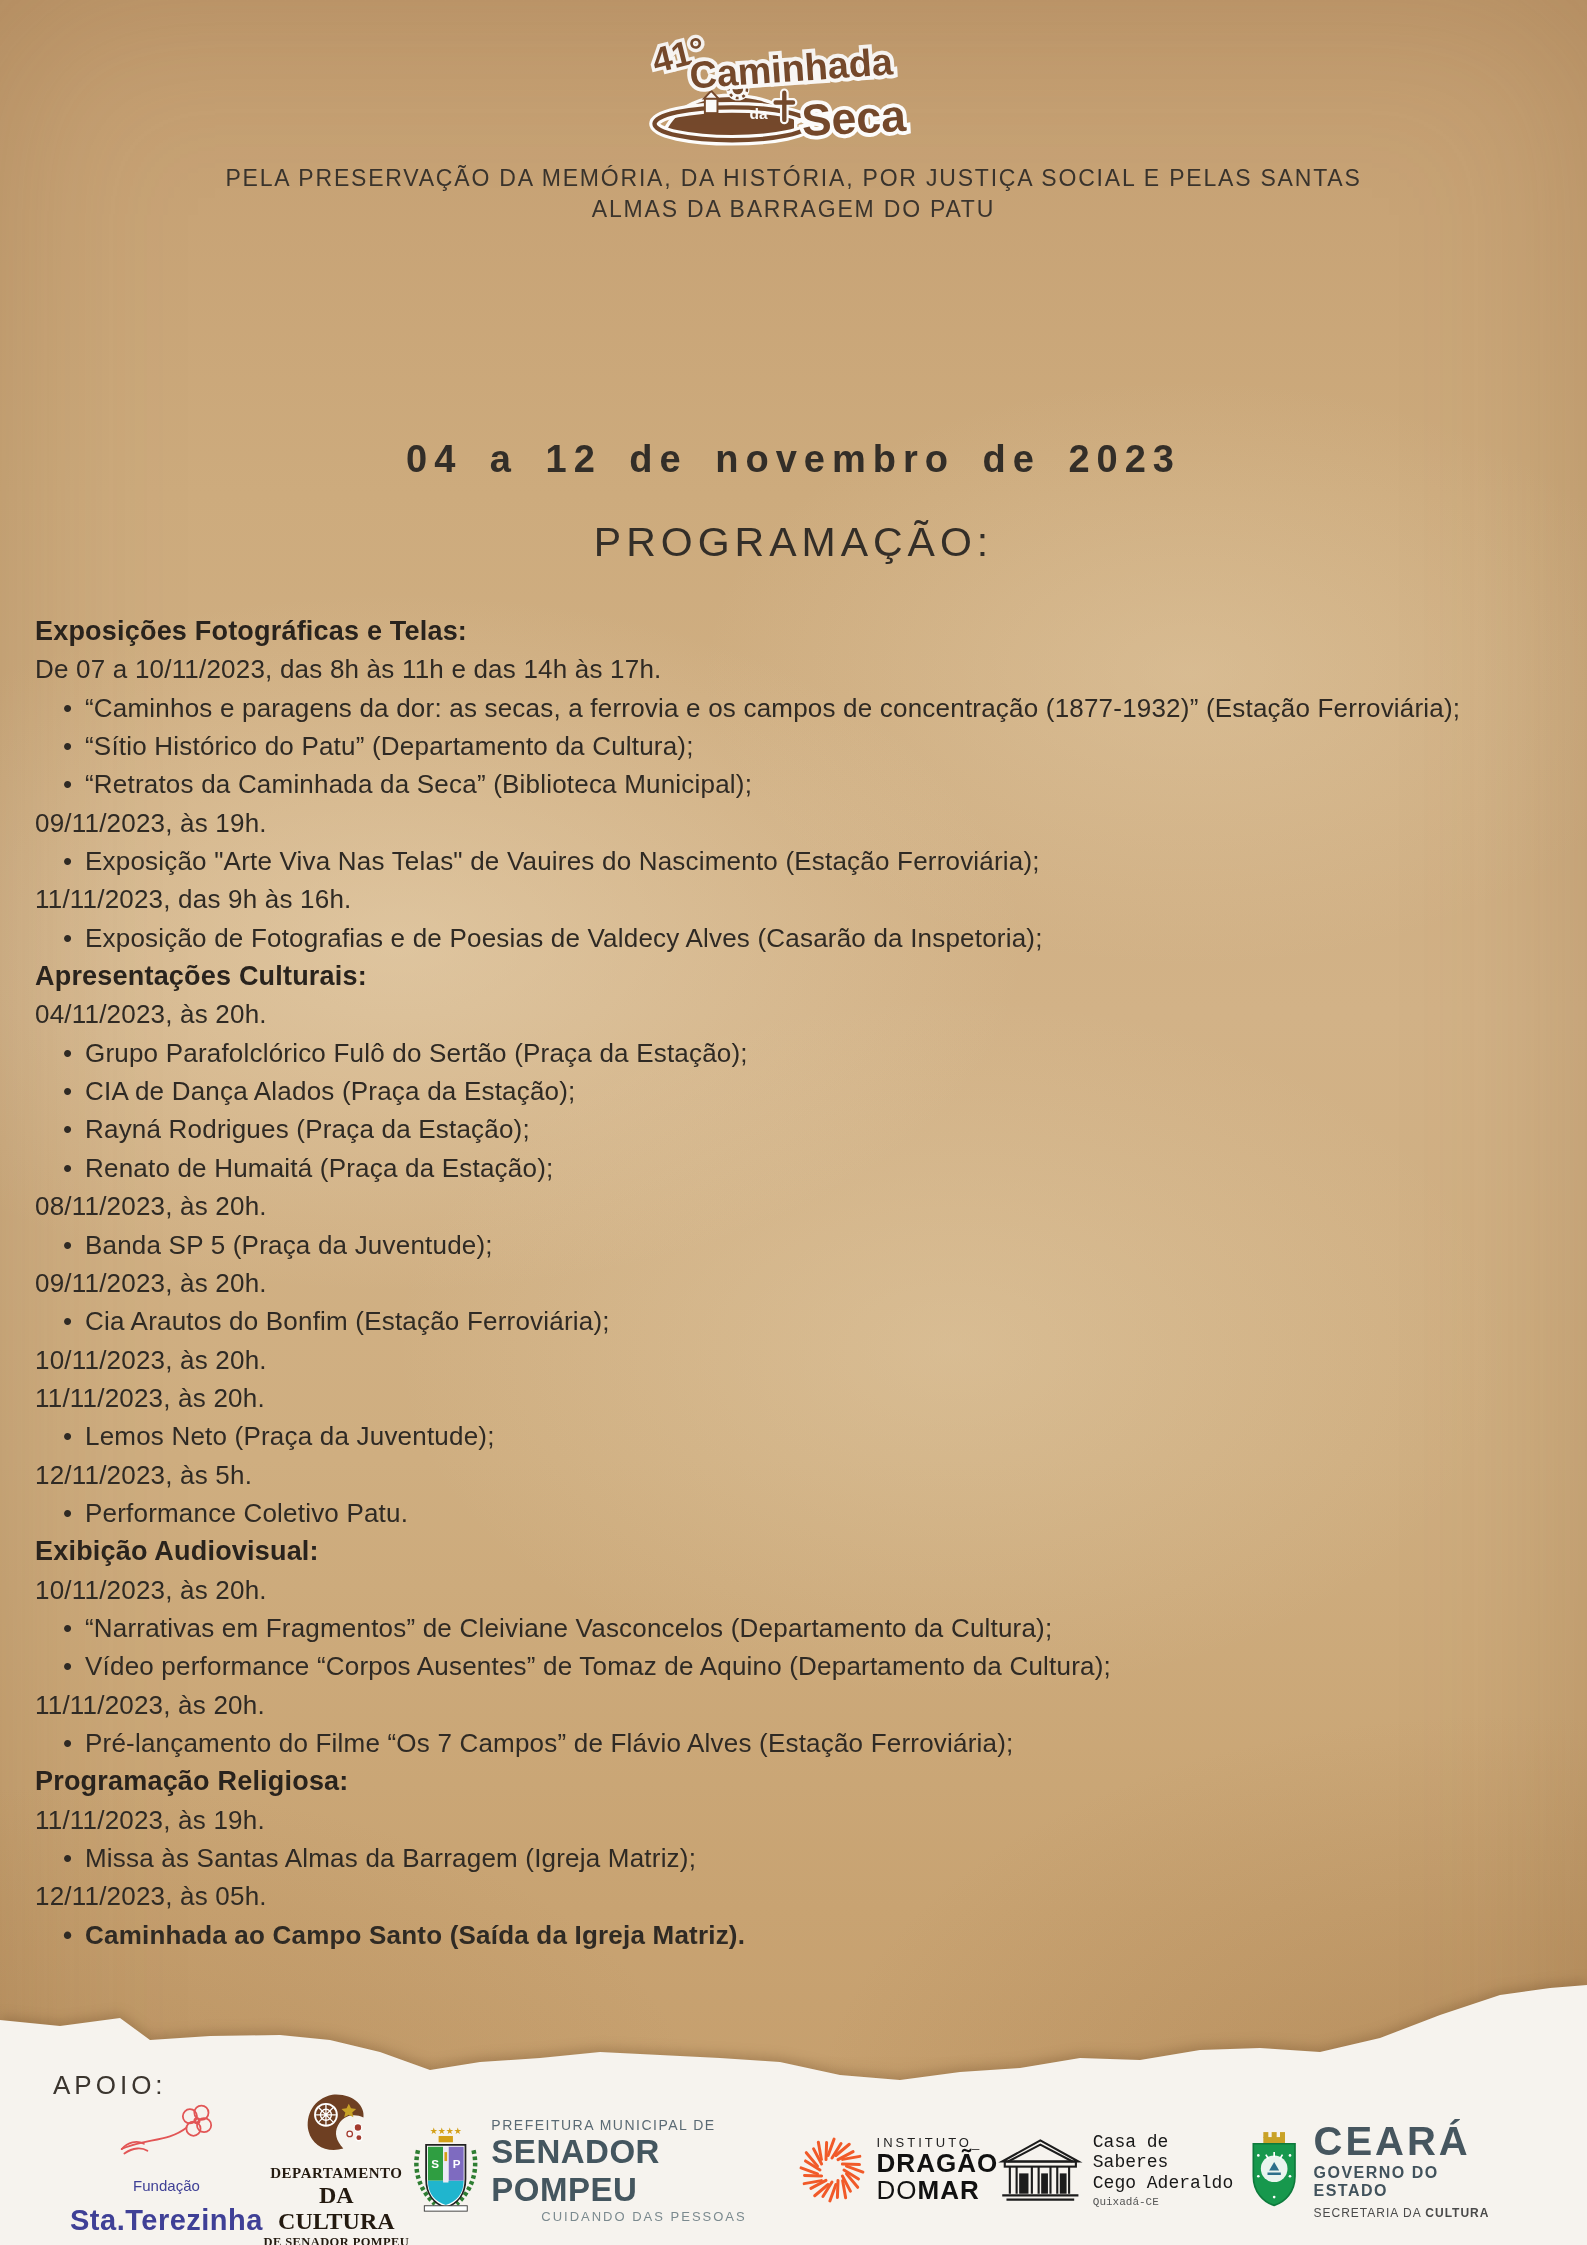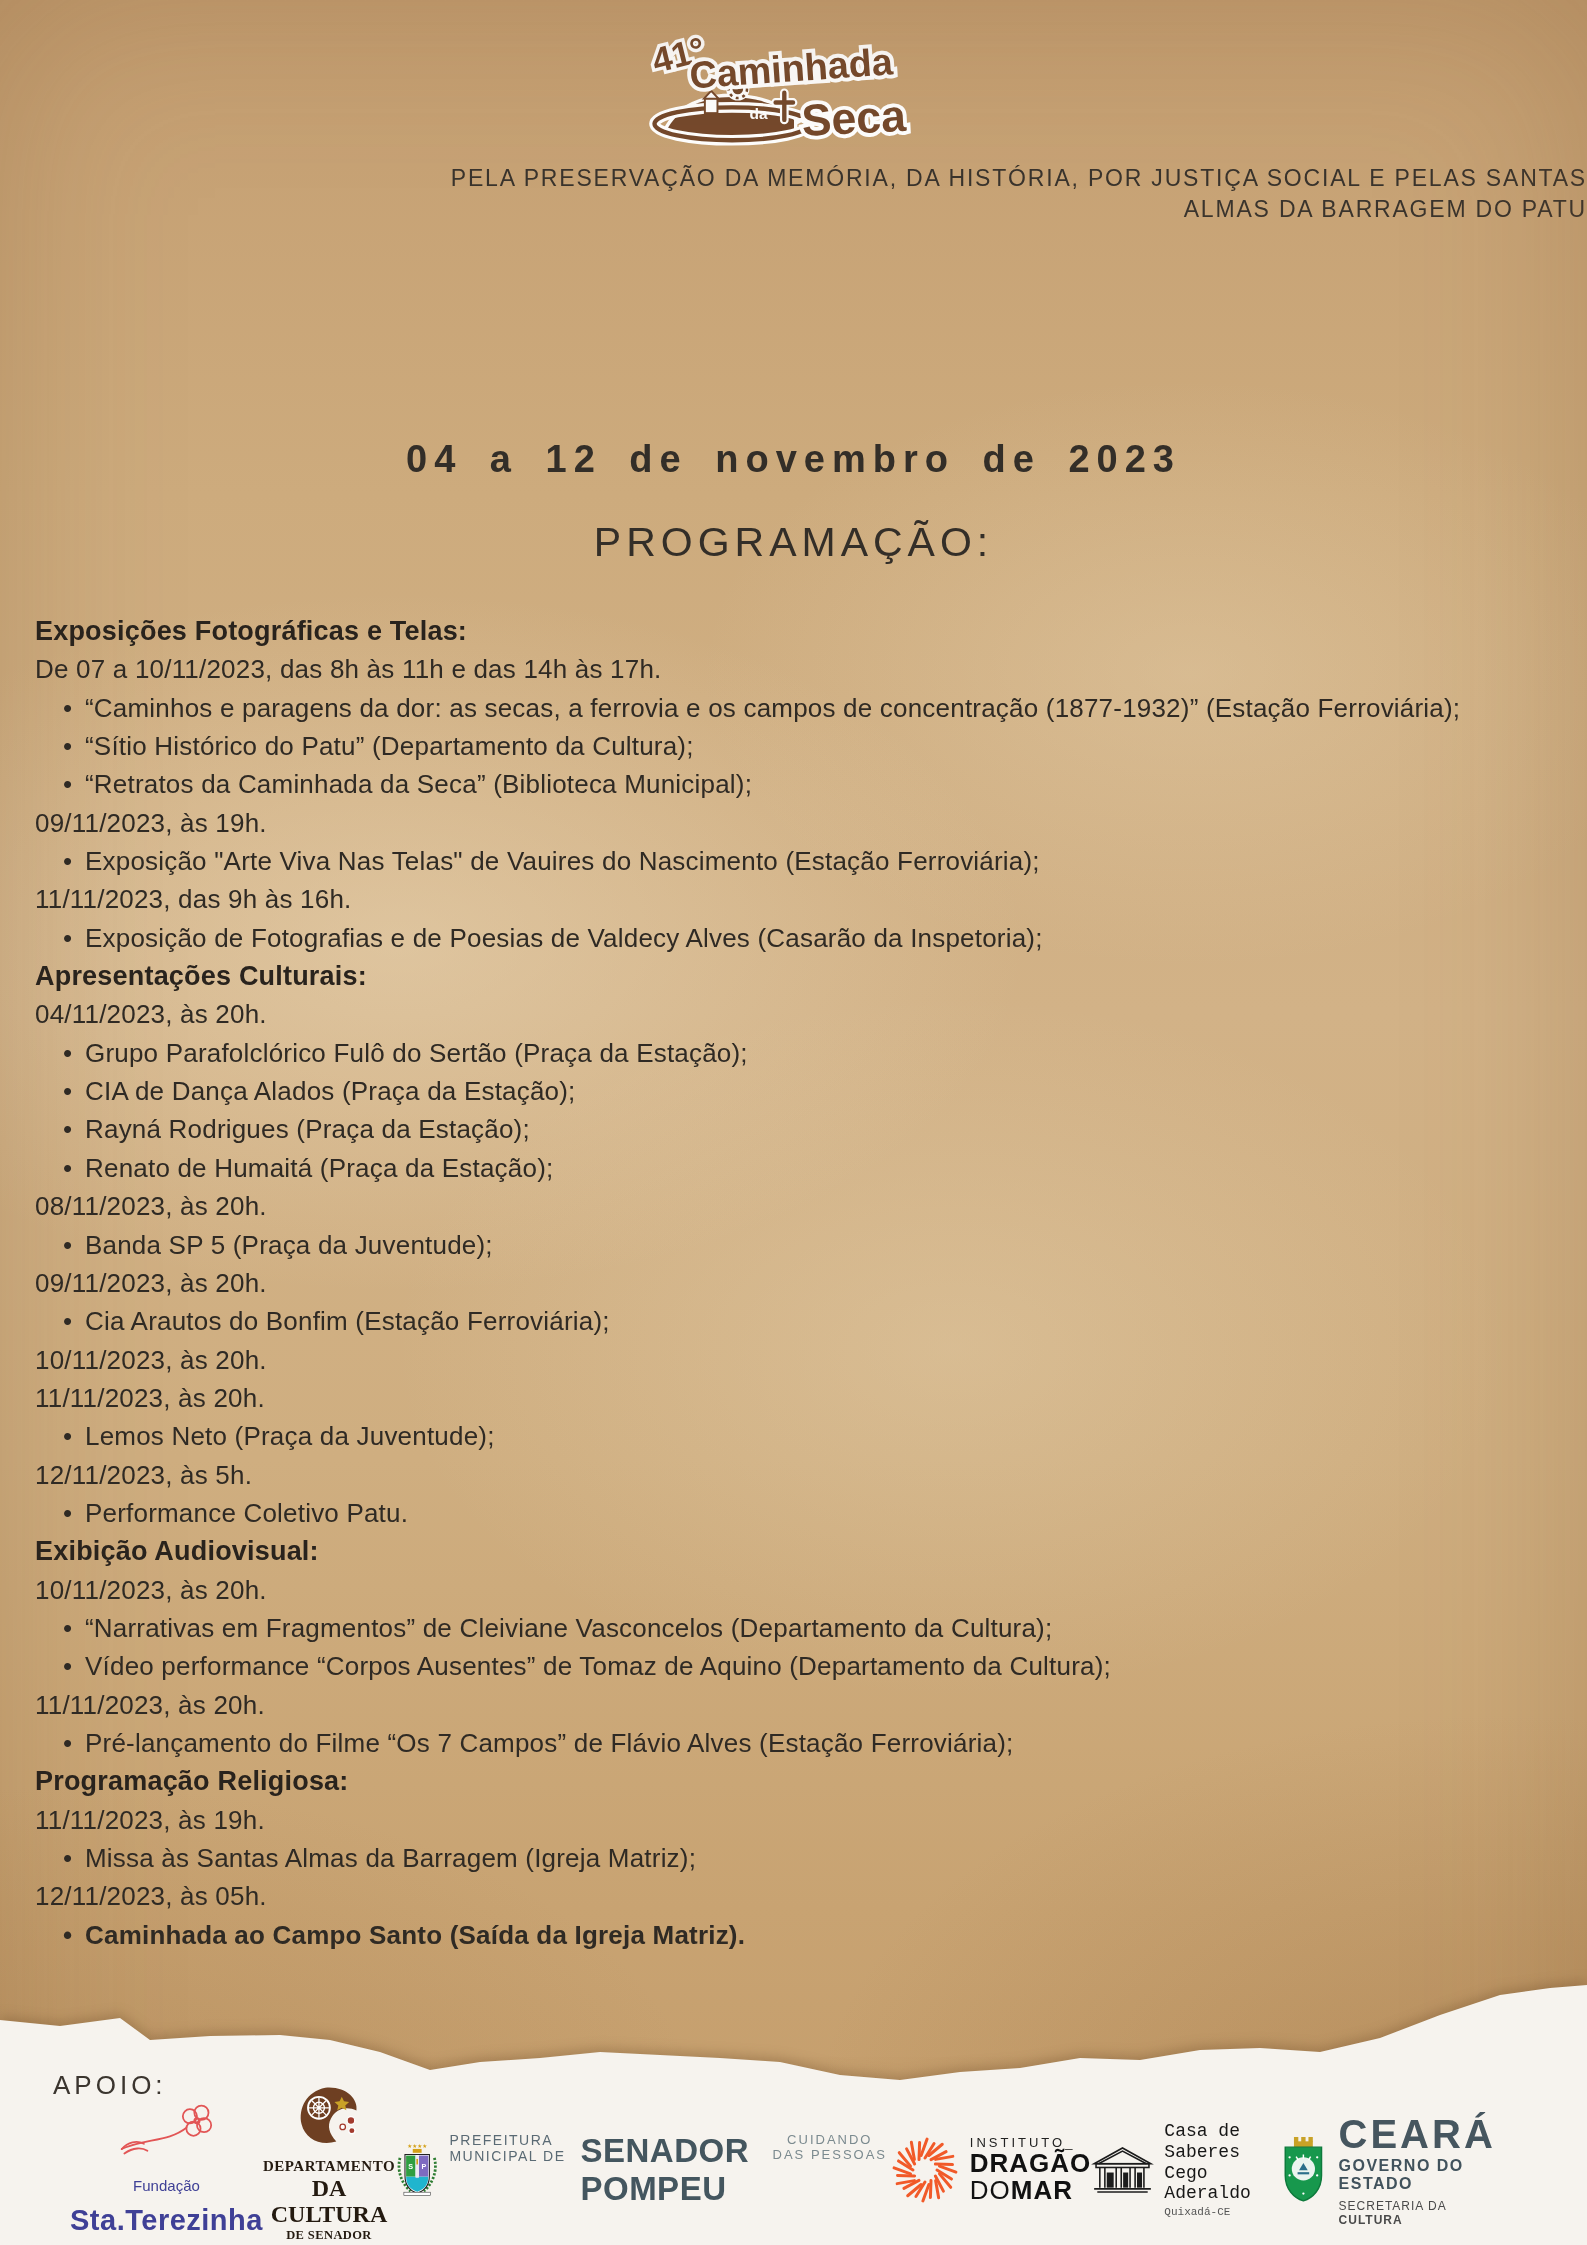--- a/index.html
+++ b/index.html
@@ -17,21 +17,21 @@
       radial-gradient(900px 500px at 25% 42%, rgba(238,220,188,.45), rgba(238,220,188,0) 70%),
       radial-gradient(700px 420px at 75% 30%, rgba(233,213,178,.35), transparent 70%),
       radial-gradient(800px 500px at 60% 60%, rgba(236,219,186,.30), transparent 70%),
       radial-gradient(1000px 600px at 95% 95%, rgba(146,100,52,.30), transparent 70%),
       radial-gradient(900px 500px at 5% 95%, rgba(150,105,58,.22), transparent 70%),
       linear-gradient(180deg, var(--paper_top) 0%, #cdab7d 22%, var(--paper_mid) 45%, #cfae80 65%, #c8a372 85%, var(--paper_bottom) 100%);
   }
   .poster::after{content:"";position:absolute;inset:0;pointer-events:none;
     box-shadow:inset 0 0 180px rgba(120,80,40,.25);}
   .event-logo{position:absolute;top:22px;left:50%;transform:translateX(-50%);}
-  .tagline{position:absolute;top:163px;left:0;width:100%;text-align:right;
+  .tagline{position:absolute;top:163px;left:0;width:100%;text-align:center;
     font-size:23px;line-height:31px;letter-spacing:1.8px;color:#3a342d;}
   .main-title{position:absolute;top:250px;left:0;width:100%;text-align:center;
     font-size:62px;line-height:67px;font-weight:bold;letter-spacing:13px;
     word-spacing:16px;color:var(--title_brown);}
   .date-range{position:absolute;top:438px;left:0;width:100%;text-align:center;
     font-size:38px;font-weight:bold;letter-spacing:7px;word-spacing:10px;color:#332e28;}
   .program-label{position:absolute;top:519px;left:0;width:100%;text-align:center;
     font-size:41px;letter-spacing:5px;color:#332e28;}
   .program{position:absolute;top:612px;left:35px;right:28px;z-index:2;}
   .pline{font-size:26px;line-height:38.35px;letter-spacing:.2px;color:#2f2a24;white-space:nowrap;}
@@ -52,21 +52,21 @@
   .logos{position:absolute;left:0;top:2095px;width:1587px;height:150px;z-index:4;
     display:flex;align-items:center;justify-content:space-between;padding:0 80px 0 70px;}
   .logo-item{display:flex;align-items:center;gap:10px;}
   .logo-col{display:flex;flex-direction:column;align-items:center;}
   .tz-l1{font-size:15px;color:var(--terezinha_blue);margin-top:2px;}
   .tz-l2{font-size:29px;color:var(--terezinha_blue);font-weight:bold;letter-spacing:.5px;}
   .cu-text{text-align:center;font-family:"Liberation Serif",serif;color:#241a10;line-height:1.12;}
   .cu-l1{font-size:15px;font-weight:bold;letter-spacing:.5px;}
   .cu-l2{font-size:24px;font-weight:bold;}
   .cu-l3{font-size:12.5px;font-weight:bold;letter-spacing:.4px;}
-  .pf-text{display:flex;}
+  .pf-text{display:flex;flex-direction:column;}
   .pf-l1{font-size:14px;color:#5a6a74;letter-spacing:1.5px;}
   .pf-l2{font-size:33px;font-weight:bold;color:var(--prefeitura_slate);letter-spacing:.5px;}
   .pf-l3{font-size:13px;color:#7b8a8f;letter-spacing:2px;text-align:center;}
   .dg-text{display:flex;flex-direction:column;line-height:1.05;}
   .dg-l1{font-size:13px;letter-spacing:3px;color:#222;}
   .dg-l2{font-size:26px;font-weight:bold;color:#111;letter-spacing:1px;}
   .dg-l3{font-size:26px;color:#111;letter-spacing:1px;}
   .dg-l3 b{font-weight:bold;}
   .cs-text{display:flex;flex-direction:column;font-family:"Liberation Mono",monospace;
     color:#171717;line-height:1.15;}

